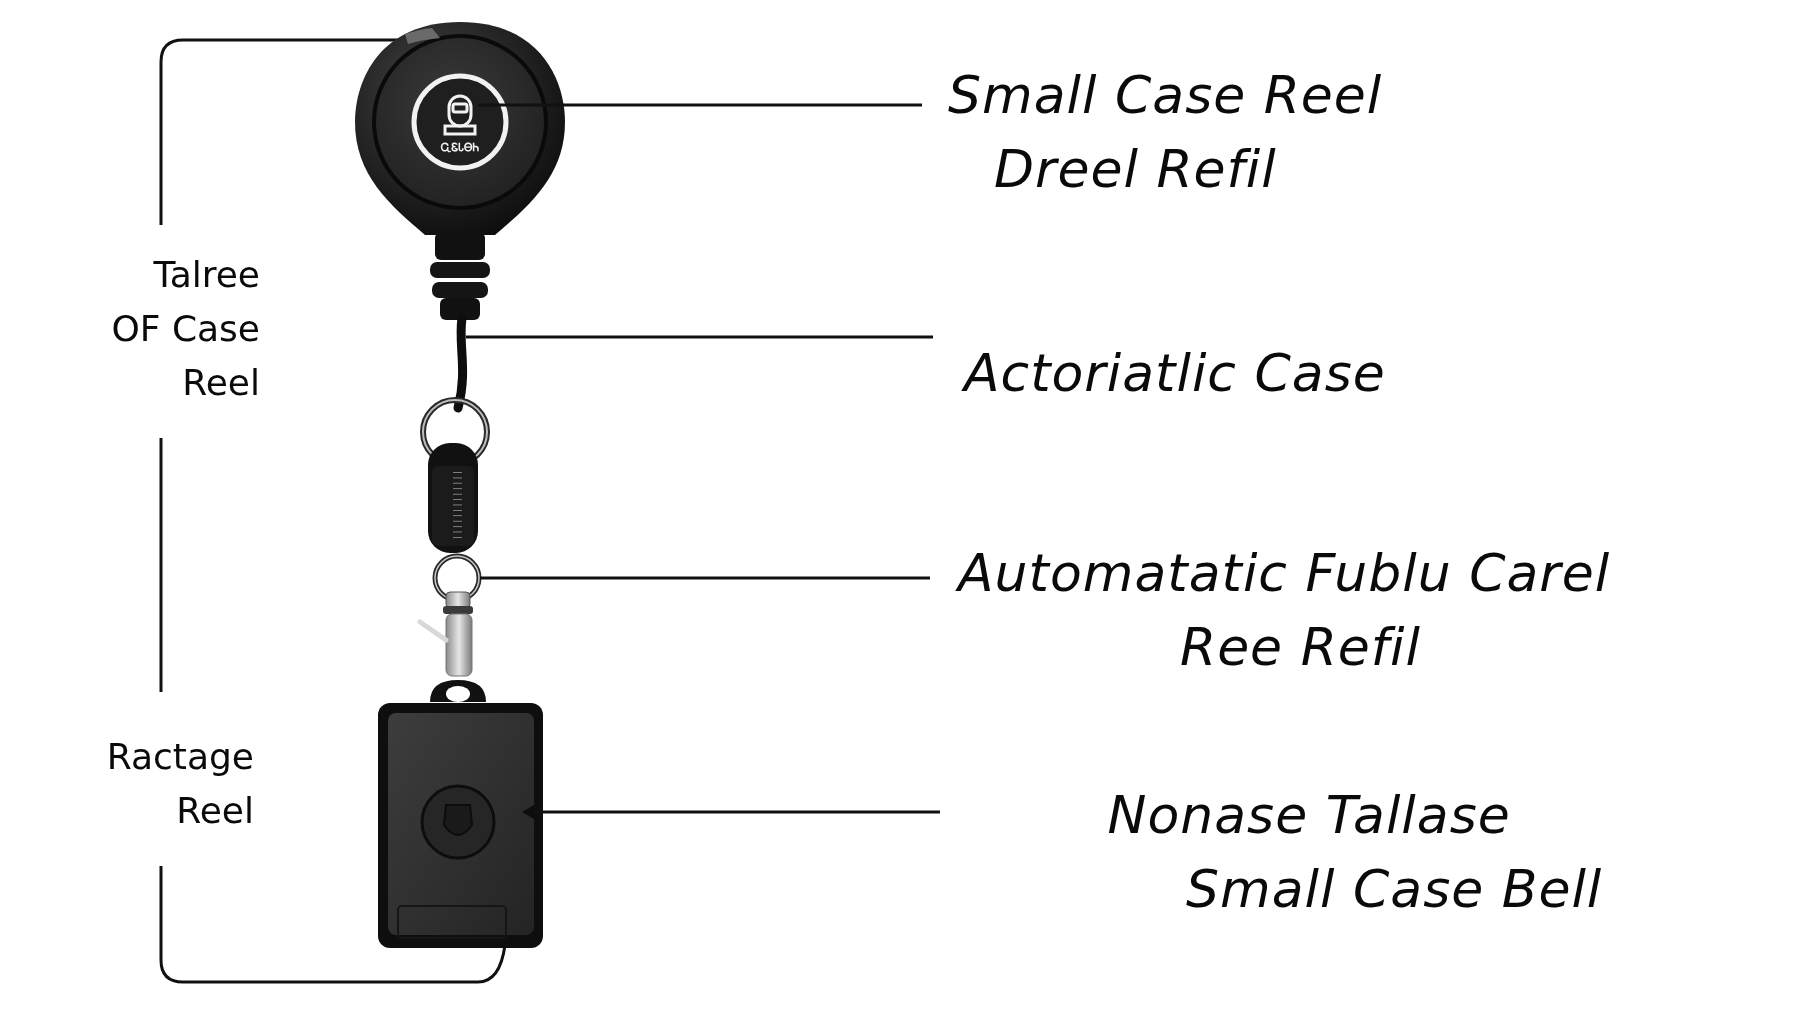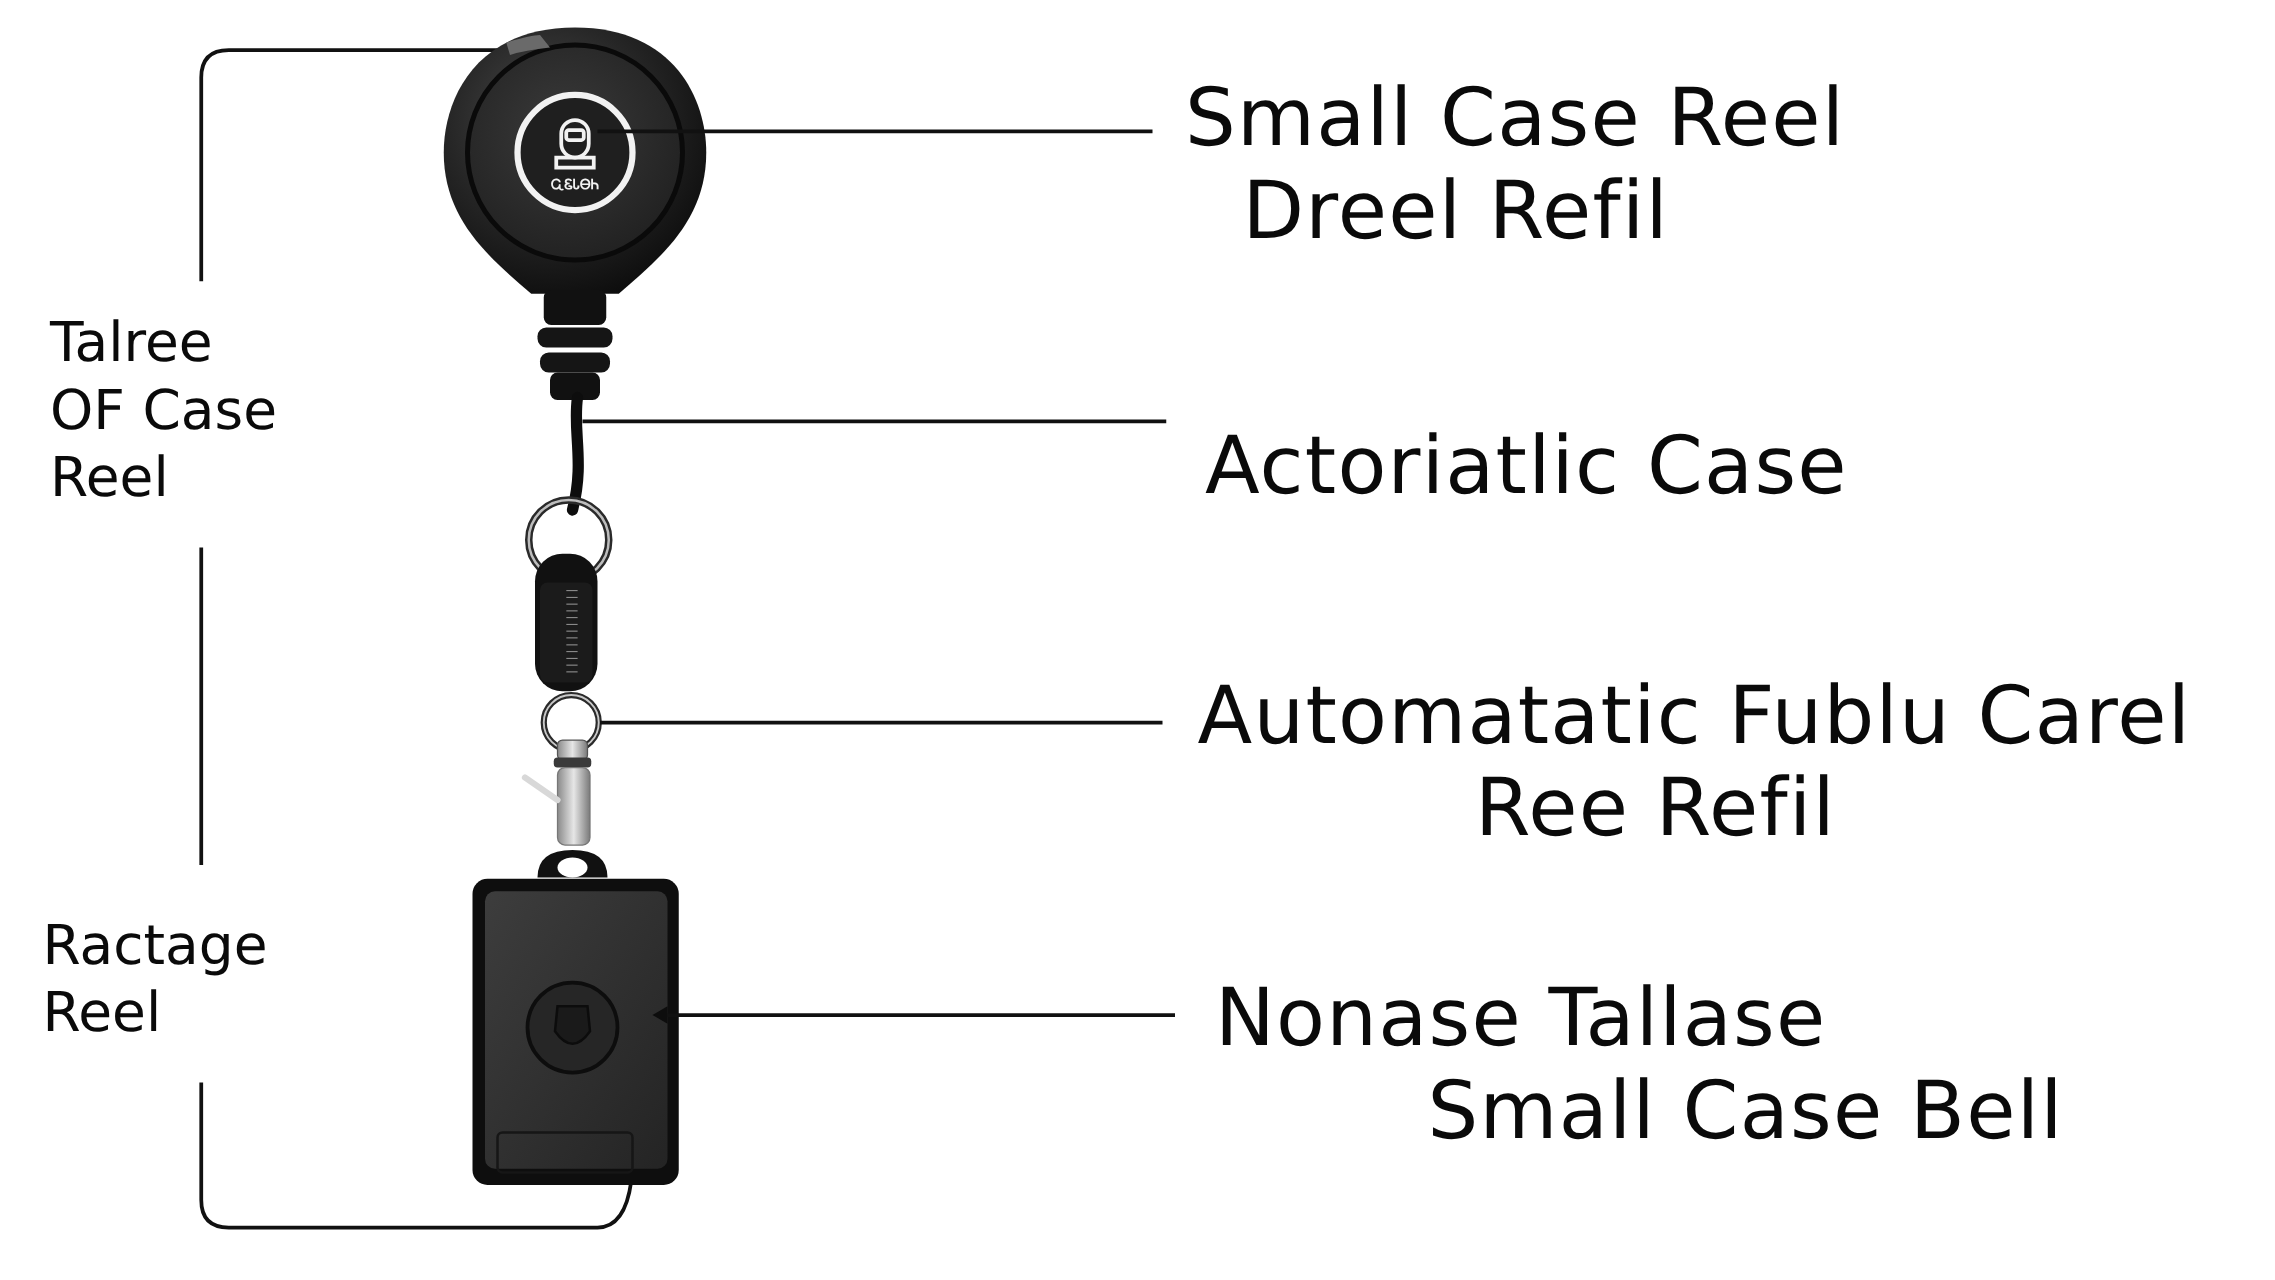--- a/index.html
+++ b/index.html
@@ -1,21 +1,21 @@
 <!DOCTYPE html>
 <html><head>
 <meta charset="utf-8">
 <style>
   html, body { margin: 0; padding: 0; background: #ffffff; }
   body { width: 1820px; height: 1024px; position: relative; overflow: hidden;
          font-family: "DejaVu Sans", "Liberation Sans", sans-serif; color: #0a0a0a; }
   svg.art { position: absolute; left: 0; top: 0; width: 1820px; height: 1024px; }
-  .label { position: absolute; font-size: 64px; line-height: 74px; letter-spacing: 1px; white-space: nowrap; }
+  .label { position: absolute; font-size: 52px; line-height: 74px; letter-spacing: 1px; white-space: nowrap; font-style: italic; }
   .label .line { display: block; }
-  .left-label { position: absolute; font-size: 44px; line-height: 54px; text-align: left; white-space: nowrap; }
+  .left-label { position: absolute; font-size: 36px; line-height: 54px; text-align: right; white-space: nowrap; }
   .left-label .line { display: block; }
 </style>
 </head>
 <body>
 
 <svg class="art" viewBox="0 0 1820 1024">
   <defs>
     <radialGradient id="reelGrad" cx="40%" cy="35%" r="70%">
       <stop offset="0%" stop-color="#4a4a4a"></stop>
       <stop offset="55%" stop-color="#262626"></stop>
@@ -116,16 +116,16 @@
   <span class="line">Small Case Reel</span>
   <span class="line" style="padding-left:46px;">Dreel Refil</span>
 </div>
 <div class="label" style="left:964px; top:290px;margin-top:46px;">
   <span class="line">Actoriatlic Case</span>
 </div>
 <div class="label" style="left:958px; top:536px;">
   <span class="line">Automatatic Fublu Carel</span>
   <span class="line" style="padding-left:222px;">Ree Refil</span>
 </div>
-<div class="label" style="left:972px; top:778px;">
+<div class="label" style="left:1016px; top:778px;text-align:center;">
   <span class="line">Nonase Tallase</span>
   <span class="line" style="padding-left:170px;">Small Case Bell</span>
 </div>
 
 </body></html>

